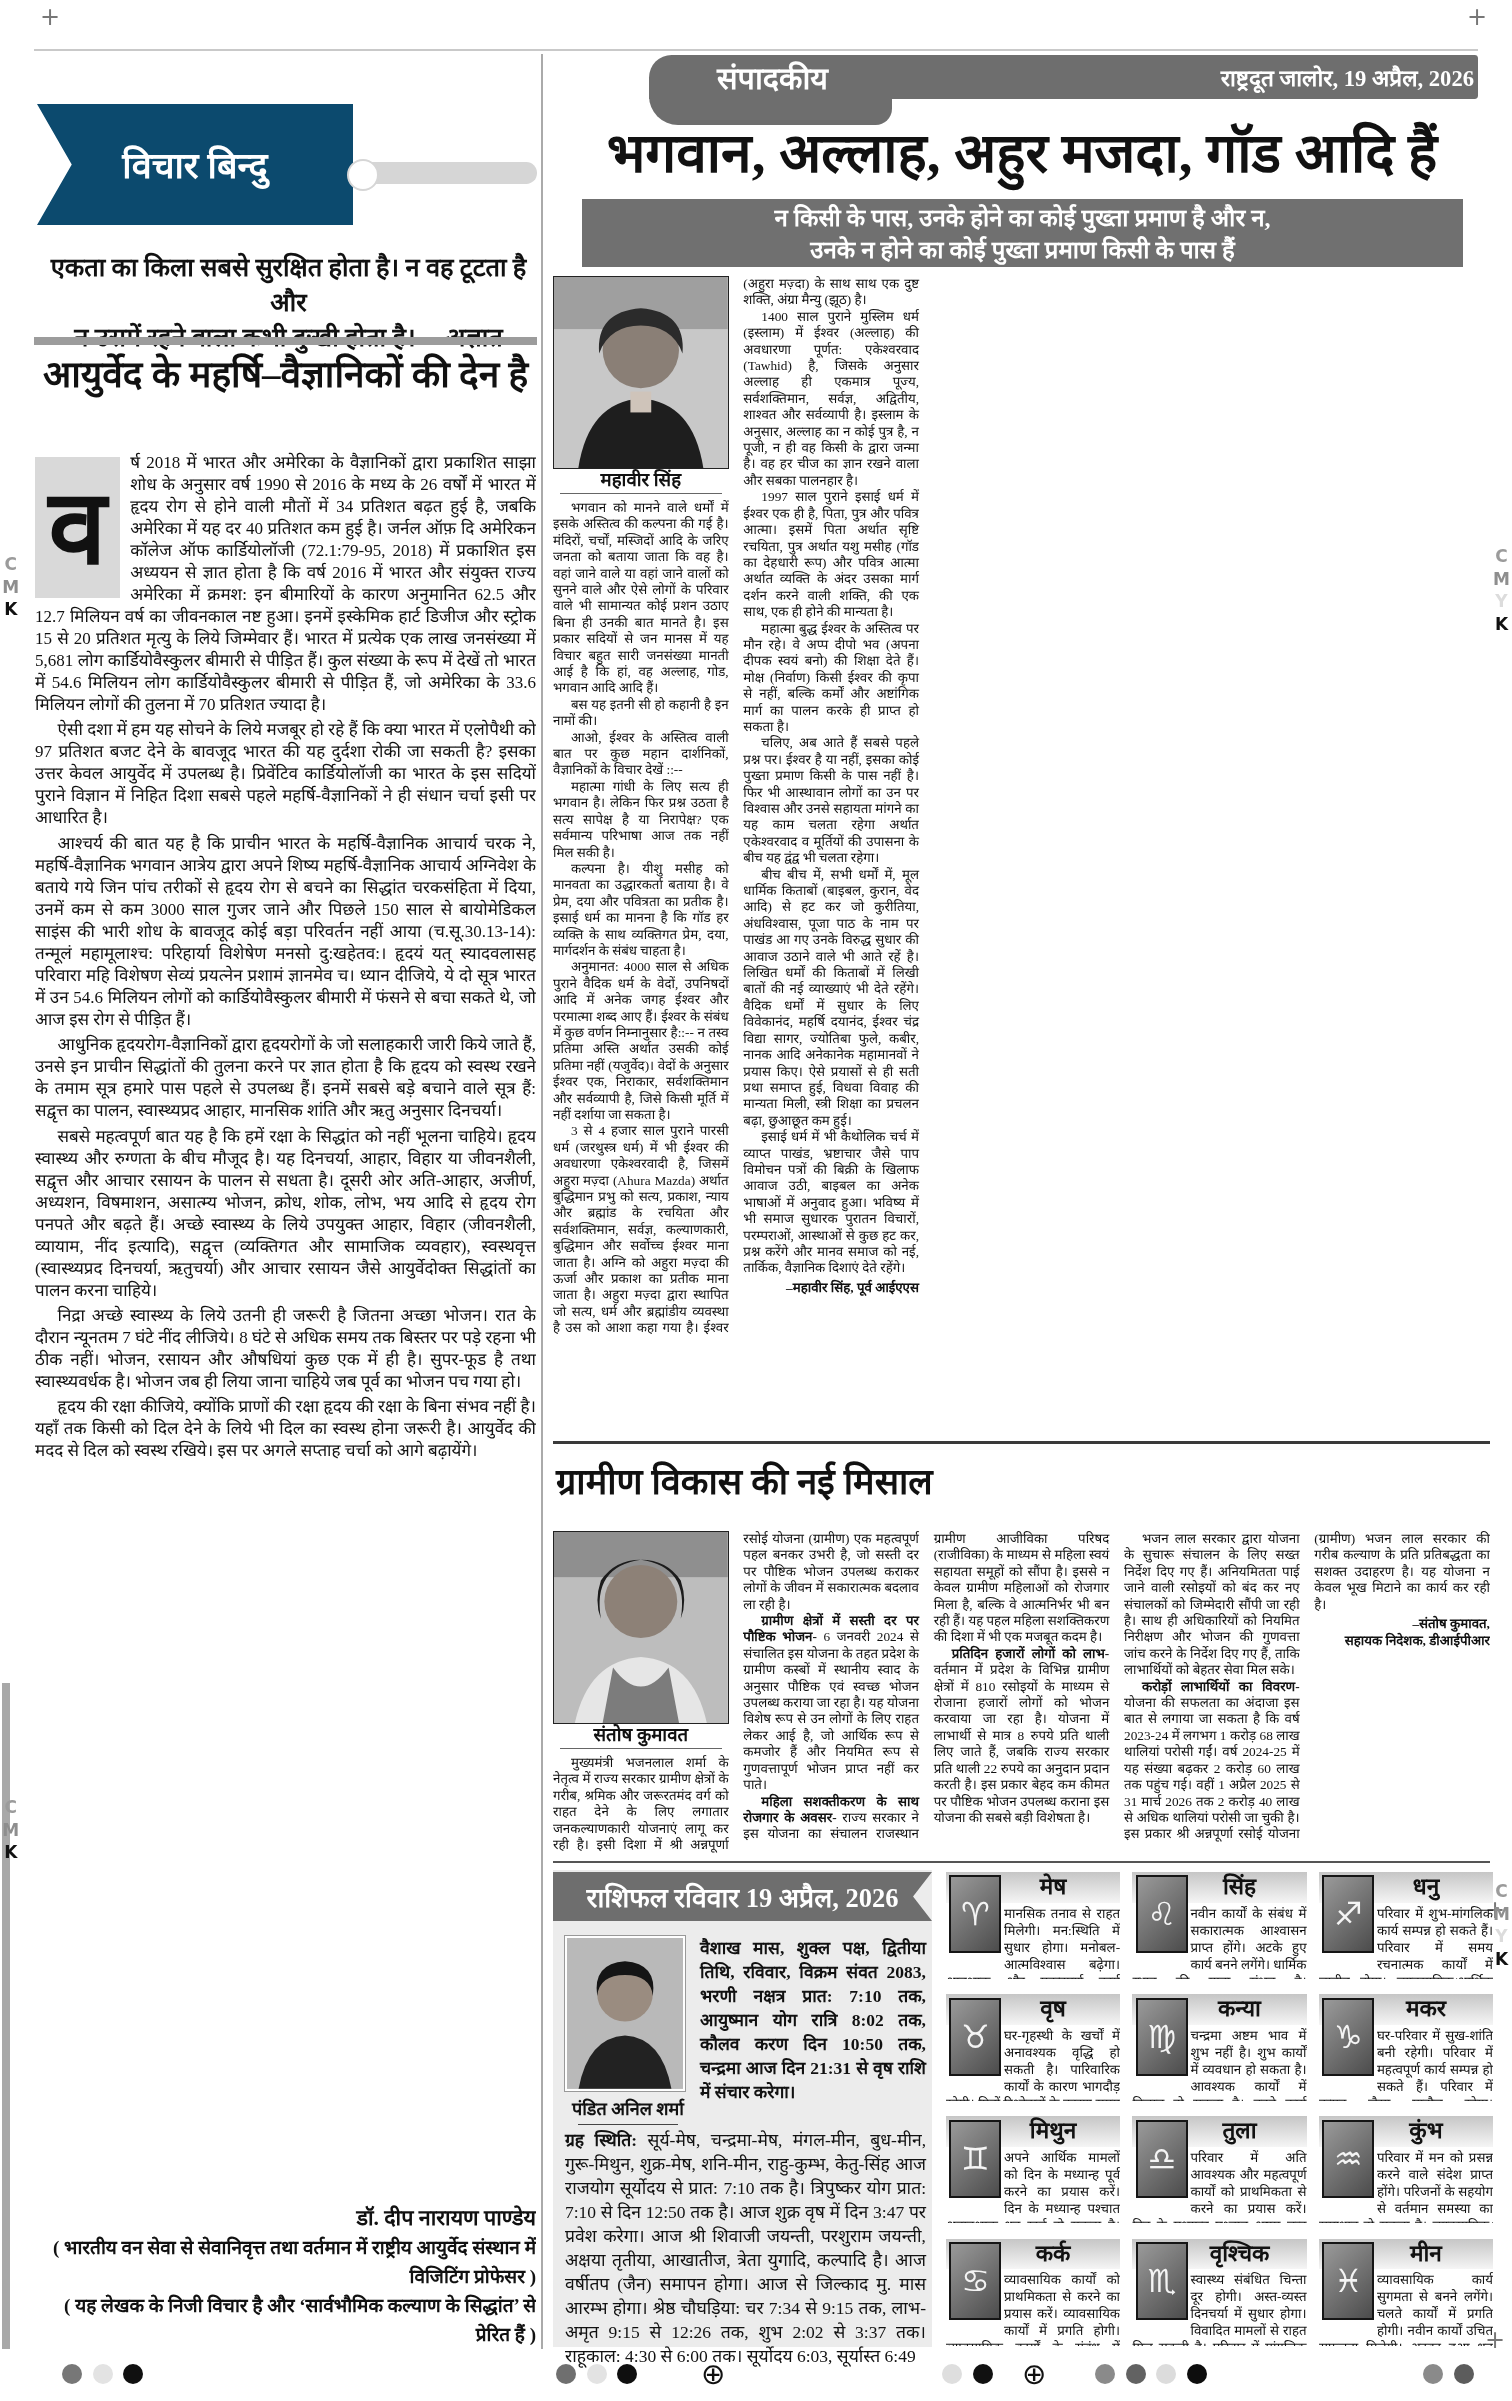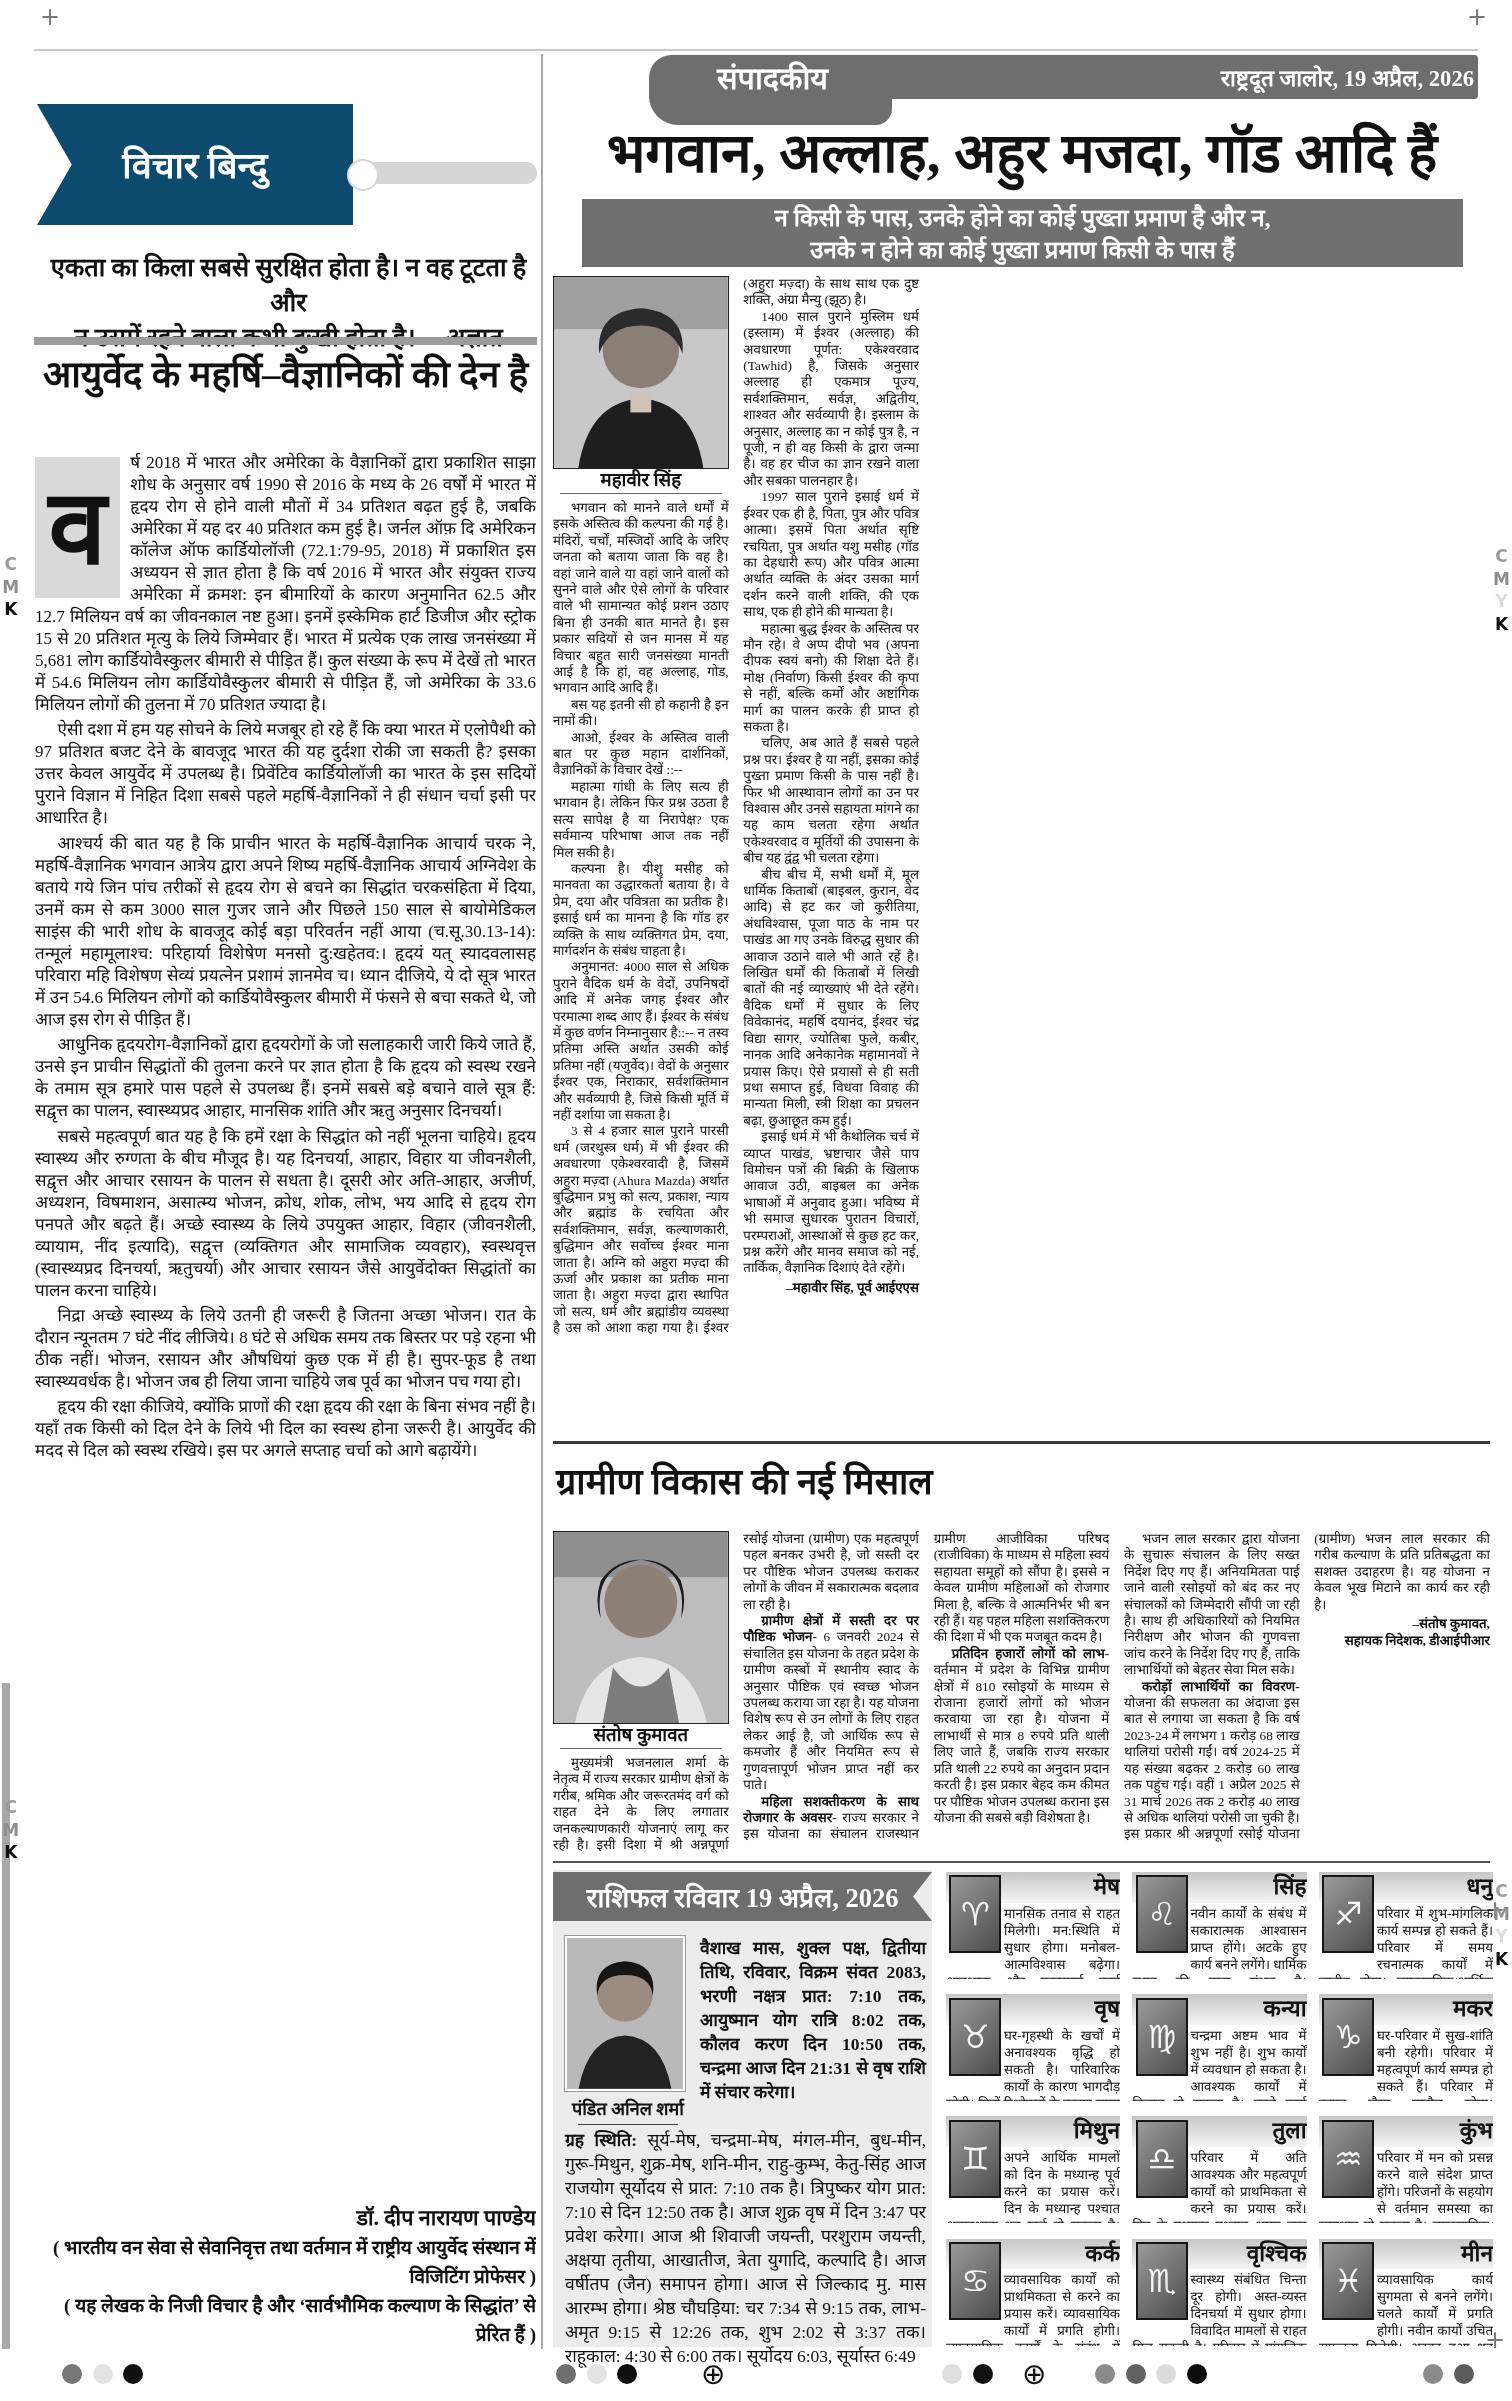--- a/index.html
+++ b/index.html
@@ -60,21 +60,21 @@
               clip-path:polygon(0 0,100% 0,95% 50%,100% 100%,0 100%);}
   #hpanelrow{left:565px;top:1936px;width:361px;display:flex;gap:9px;}
   #astro-photo{width:116px;border:2.3px solid #fff;outline:1.1px solid #999;}
   #astro-cap{text-align:center;font-weight:bold;font-size:18px;margin-top:5.6px;}
   #astro-rule{height:1.7px;background:#444;width:80%;margin:3.4px auto 0 auto;}
   #panchang{flex:1;font-size:17.5px;line-height:24px;font-weight:600;text-align:justify;}
   #grah{left:565px;top:2128px;width:361px;font-size:17.5px;line-height:24px;text-align:justify;}
   #zgrid{left:946px;top:1872px;width:547px;height:474px;display:grid;
          grid-template-columns:repeat(3,1fr);grid-auto-rows:107px;column-gap:12.4px;row-gap:15.2px;}
   .zcell{position:relative;overflow:hidden;}
-  .zhead{height:30.5px;background:linear-gradient(#c6c6c6,#f5f5f5);text-align:right;font-size:22.6px;
+  .zhead{height:30.5px;background:linear-gradient(#c6c6c6,#f5f5f5);text-align:center;font-size:22.6px;
          font-weight:bold;line-height:30.5px;padding-left:40px;}
   .zicon{position:absolute;left:3.4px;top:3.4px;width:52px;height:78px;border:2.3px solid #151515;box-sizing:border-box;
          background:linear-gradient(135deg,#9a9a9a,#4c4c4c);color:#f4f4f4;display:flex;align-items:center;
          justify-content:center;font-size:32px;font-family:"DejaVu Sans",sans-serif;z-index:2;}
   .ztext{font-size:13.3px;line-height:17px;text-align:justify;margin-top:2.3px;}
   .ztext::before{content:"";float:left;width:58px;height:54px;}
   
   .phsvg{display:block;width:100%;height:auto;background:#cfcfcf;}
 </style>
 </head>

